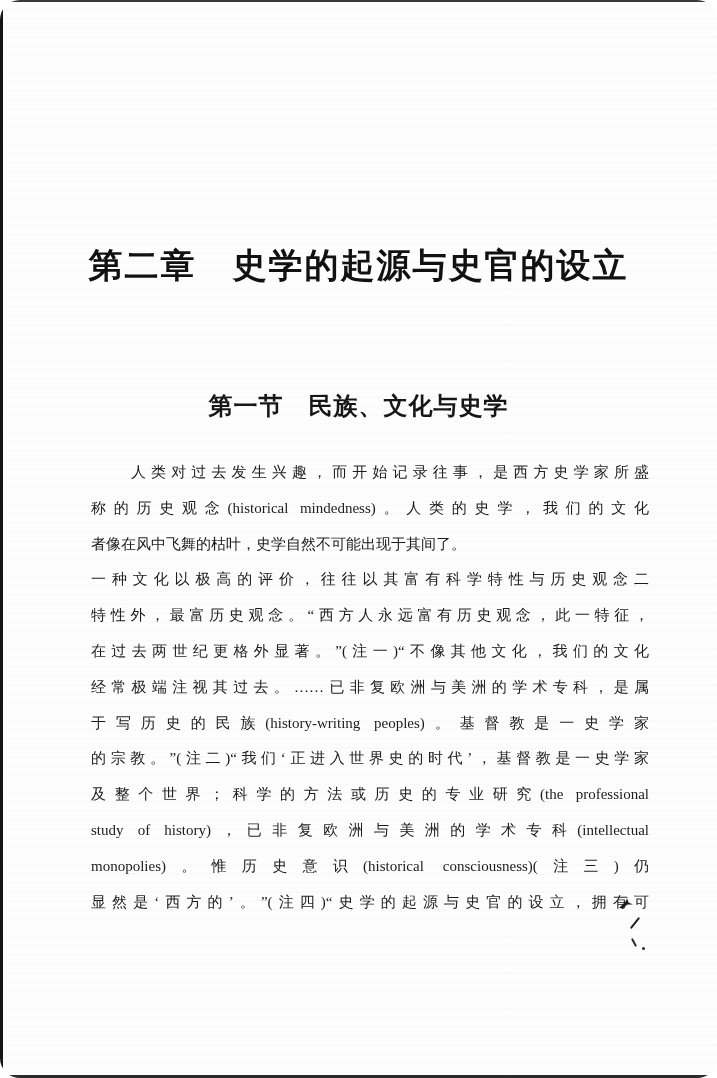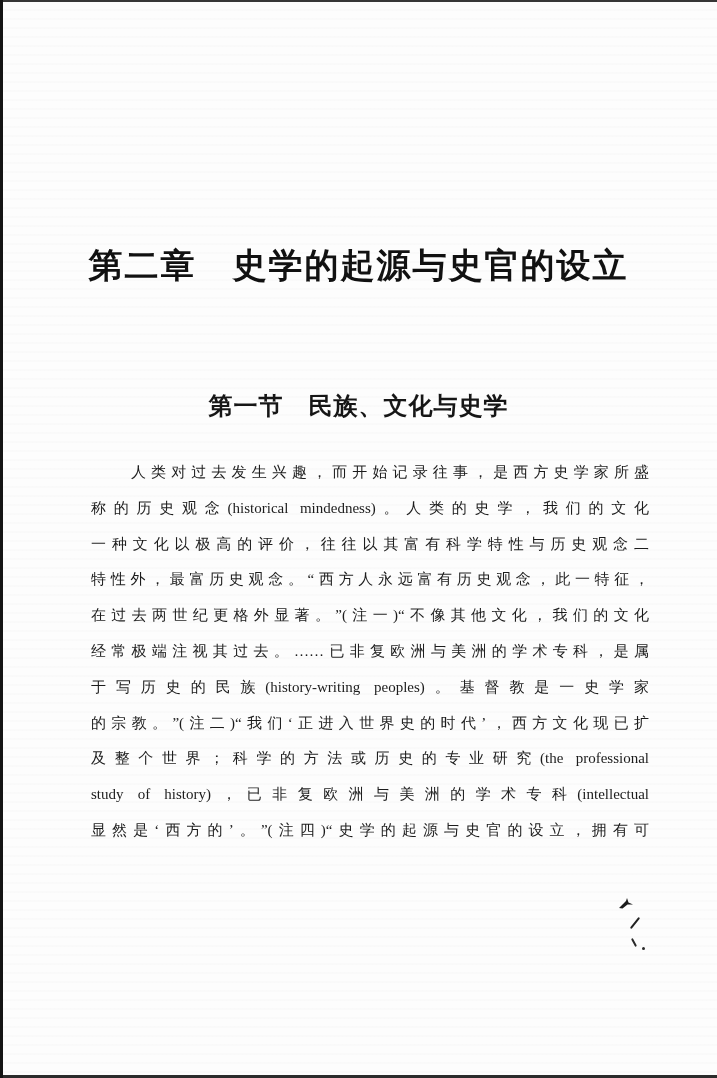--- a/index.html
+++ b/index.html
@@ -7,20 +7,21 @@
     position: relative;
     width: 717px;
     height: 1078px;
     background: #fdfdfd;
     background-image: repeating-linear-gradient(
       180deg,
       rgba(120,120,120,0.025) 0px, rgba(120,120,120,0.025) 2px,
       rgba(0,0,0,0) 2px, rgba(0,0,0,0) 9px);
     overflow: hidden;
     font-family: "Liberation Serif", serif;
+    border-radius: 20px;
   }
   .edge { position: absolute; background: #141414; }
   .edge-left   { left: 0; top: 0; width: 3px; height: 1078px; }
   .edge-top    { left: 0; top: 0; width: 717px; height: 2px; opacity: .85; }
   .edge-bottom { left: 0; bottom: 0; width: 717px; height: 3px; opacity: .9; }
 
   .chapter {
     position: absolute;
     top: 243px; left: 0; width: 717px;
     margin: 0;
@@ -94,30 +95,32 @@
   <div class="edge edge-bottom"></div>
 
   <h1 class="chapter">第二章　史学的起源与史官的设立</h1>
 
   <h2 class="section">第一节　民族、文化与史学</h2>
 
   <div class="bodytext">
     <div class="para">
       <div class="line indent">人类对过去发生兴趣，而开始记录往事，是西方史学家所盛</div>
       <div class="line">称的历史观念(historical mindedness)。人类的史学，我们的文化</div>
+      <div class="line para-end">者像在风中飞舞的枯叶，史学自然不可能出现于其间了。</div>
     </div>
     <div class="para">
       <div class="line">一种文化以极高的评价，往往以其富有科学特性与历史观念二</div>
       <div class="line">特性外，最富历史观念。“西方人永远富有历史观念，此一特征，</div>
       <div class="line">在过去两世纪更格外显著。”(注一)“不像其他文化，我们的文化</div>
       <div class="line">经常极端注视其过去。……已非复欧洲与美洲的学术专科，是属</div>
       <div class="line">于写历史的民族(history-writing peoples)。基督教是一史学家</div>
-      <div class="line">的宗教。”(注二)“我们‘正进入世界史的时代’，西方文化现已扩</div>
+      <div class="line">的宗教。”(注二)“我们‘正进入世界史的时代’，基督教是一史学家</div>
       <div class="line">及整个世界；科学的方法或历史的专业研究(the professional</div>
       <div class="line">study of history)，已非复欧洲与美洲的学术专科(intellectual</div>
+      <div class="line">monopolies)。惟历史意识(historical consciousness)(注三)仍</div>
       <div class="line">显然是‘西方的’。”(注四)“史学的起源与史官的设立，拥有可</div>
     </div>
   </div>
 
   <span class="pen-mark mark-arrow">
     <svg width="16" height="12" viewBox="0 0 16 12">
       <path d="M1 10 L8 3 L9 0 L10.5 4.5 L15 6.5 L9.5 6.5 L4.5 10.5 Z" fill="#1b1b1b"></path>
     </svg>
   </span>
   <span class="pen-mark mark-stroke"></span>

